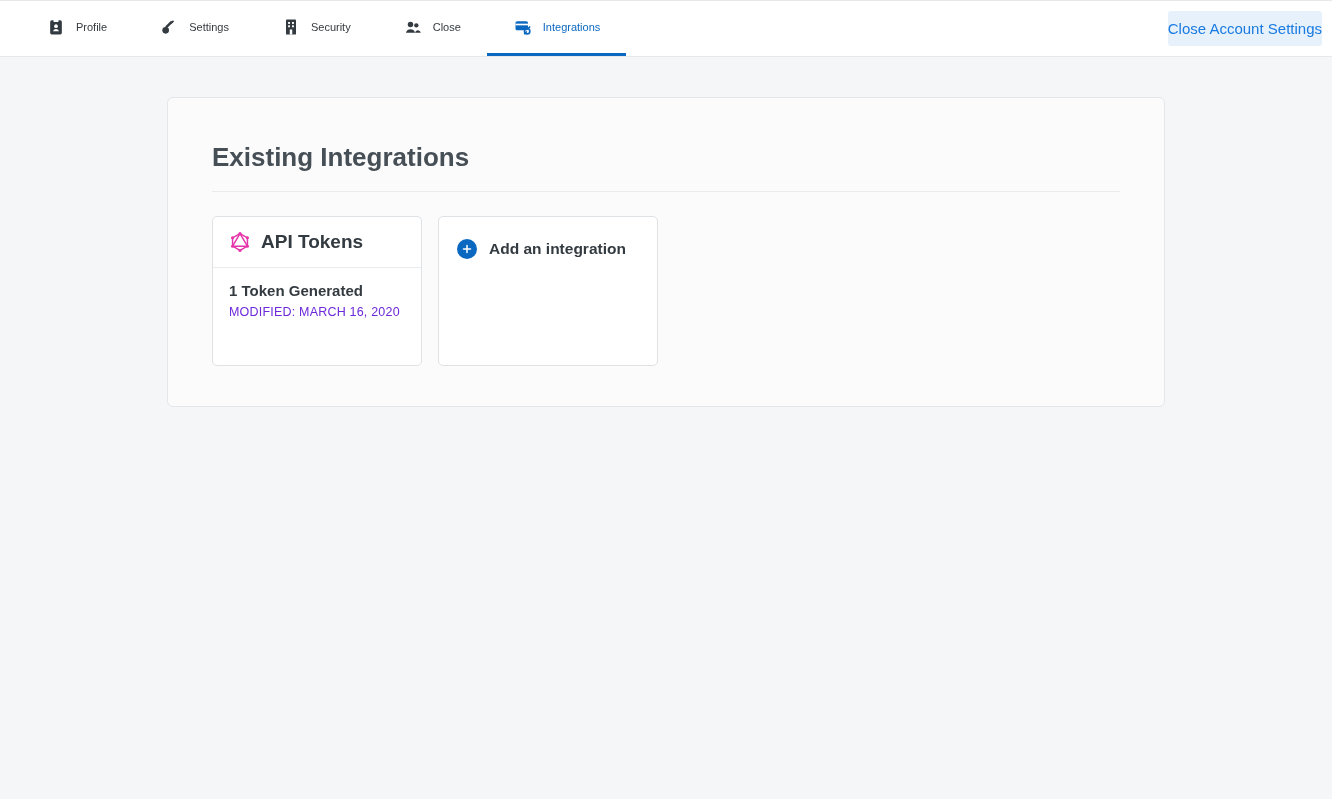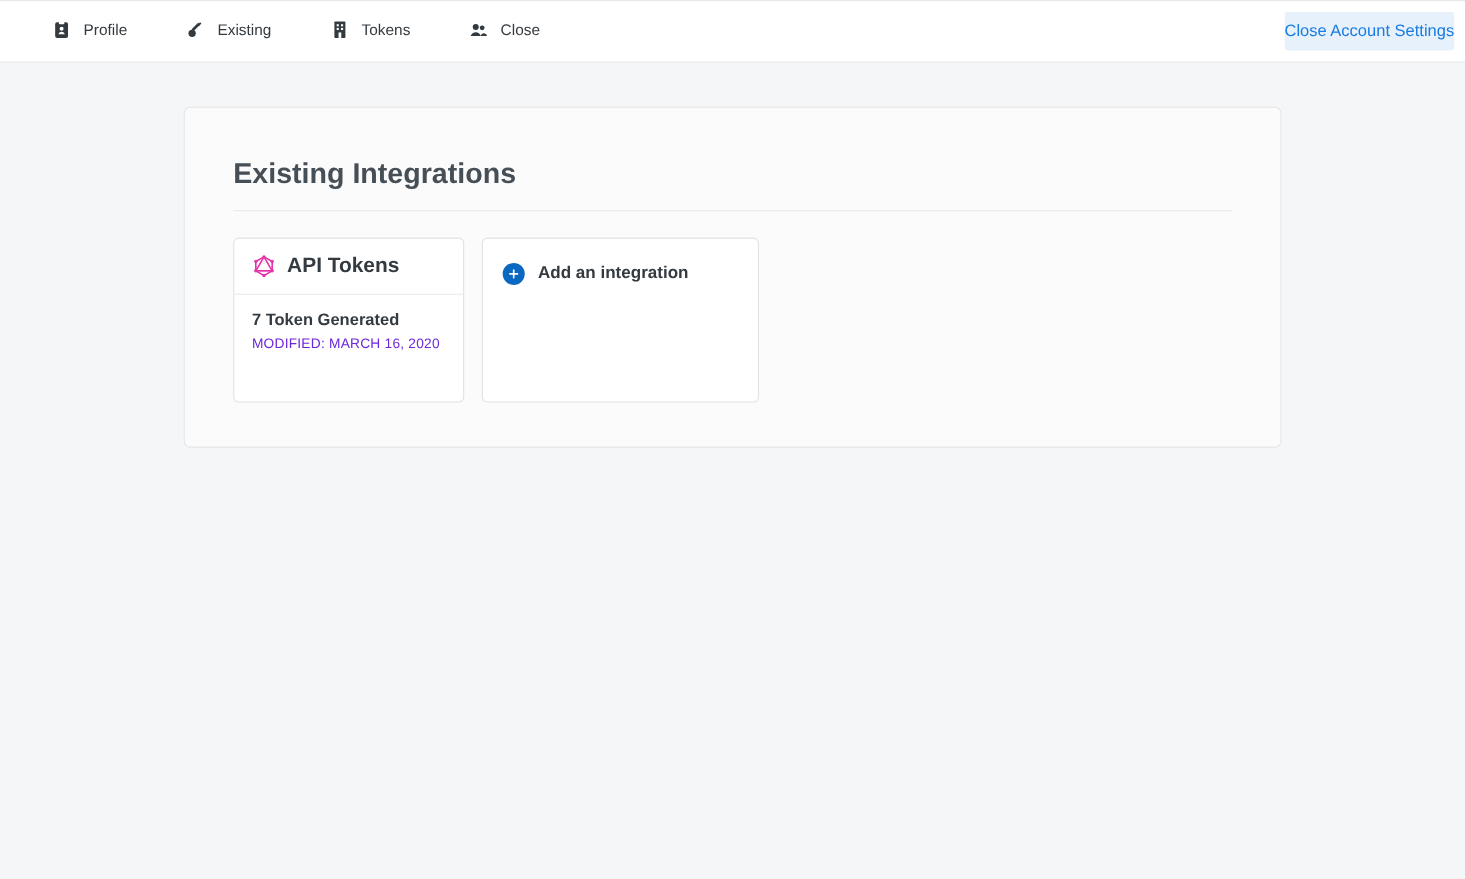--- a/index.html
+++ b/index.html
@@ -21,21 +21,21 @@
     border-bottom: 1px solid #e6e8ea;
     height: 57px;
     padding-left: 20px;
     padding-right: 10px;
   }
   .tabs { display: flex; align-items: stretch; }
   .tab {
     display: flex;
     align-items: center;
     padding: 0 26px;
-    font-size: 14px;
+    font-size: 11px;
     color: #333a40;
     cursor: pointer;
     border-bottom: 3px solid transparent;
     user-select: none;
   }
   .tab .ticon { width: 20px; height: 20px; margin-right: 10px; color: #333a40; display:flex; align-items:center; justify-content:center;}
   .tab.active { color: #0b68c1; border-bottom-color: #0b68c1; }
   .tab.active .ticon { color: #0b68c1; }
   .tabbar-spacer { flex:1; }
   .close-btn {
@@ -87,21 +87,21 @@
     gap: 10px;
     border-bottom: 1px solid #e9ebec;
   }
   .card-head .cicon { width: 22px; height: 22px; display:flex; }
   .card-title { font-size: 19px; font-weight: 700; color: #333a40; }
   .card-body { padding: 14px 16px 12px; flex:1; }
   .card-line1 { font-size: 15px; font-weight: 700; color: #333a40; margin-bottom: 6px; }
   .card-line2 { font-size: 12.5px; color: #6d28d9; letter-spacing: .2px; }
 
   .add-card {
-    width: 252px;
+    width: 220px;
     height: 150px;
     border: 1px solid #dfe2e5;
     border-radius: 5px;
     background: #ffffff;
     cursor: pointer;
     display: flex;
     align-items: flex-start;
     padding: 22px 18px 0;
     gap: 12px;
   }
@@ -135,51 +135,62 @@
     </div>
 
     <div class="tab">
       <span class="ticon">
         <svg viewBox="0 0 24 24" fill="currentColor">
             <circle cx="8" cy="16" r="4"></circle>
             <rect x="10.5" y="4" width="3" height="10" transform="rotate(45 12 9)"></rect>
             <rect x="15" y="4" width="2" height="4" transform="rotate(45 16 6)"></rect>
           </svg>
       </span>
-      <span>Existing</span>
+      <span>Settings</span>
     </div>
 
     <div class="tab">
       <span class="ticon">
         <svg viewBox="0 0 24 24" fill="currentColor">
             <rect x="6" y="3" width="12" height="18" rx="1"></rect>
             <rect x="8.5" y="6" width="2.3" height="2.3" fill="#fff"></rect>
             <rect x="13.2" y="6" width="2.3" height="2.3" fill="#fff"></rect>
             <rect x="8.5" y="10" width="2.3" height="2.3" fill="#fff"></rect>
             <rect x="13.2" y="10" width="2.3" height="2.3" fill="#fff"></rect>
             <rect x="10.5" y="15" width="3" height="6" fill="#fff"></rect>
           </svg>
       </span>
-      <span>Tokens</span>
+      <span>Security</span>
     </div>
 
     <div class="tab">
       <span class="ticon">
         <svg viewBox="0 0 24 24" fill="currentColor">
             <circle cx="9" cy="9" r="3.3"></circle>
             <circle cx="16" cy="10" r="2.6"></circle>
             <path d="M3.5 19c.7-3 3-4.3 5.5-4.3s4.8 1.3 5.5 4.3"></path>
             <path d="M14.5 19c.3-2.2 1.9-3.2 3.3-3.2 1.6 0 3 1 3.5 3.2"></path>
           </svg>
       </span>
       <span>Close</span>
     </div>
 
 
 
+    <div class="tab active">
+      <span class="ticon">
+        <svg viewBox="0 0 24 24" fill="currentColor">
+            <rect x="3" y="5" width="15" height="11" rx="2"></rect>
+            <rect x="3" y="8" width="15" height="2" fill="#fff"></rect>
+            <circle cx="17" cy="17" r="3.2" fill="none" stroke="currentColor" stroke-width="2"></circle>
+            <path d="M14 20l2-2M18 14l2-2" stroke="currentColor" stroke-width="2" stroke-linecap="round"></path>
+          </svg>
+      </span>
+      <span>Integrations</span>
+    </div>
 
   </div>
   <div class="tabbar-spacer"></div>
   <button class="close-btn">Close Account Settings</button>
 </div>
 
 <div class="panel">
   <h1>Existing Integrations</h1>
 
   <div class="cards">
@@ -198,21 +209,21 @@
                 <circle cx="20.1" cy="16.6" r="1.7"></circle>
                 <circle cx="12" cy="21.2" r="1.7"></circle>
                 <circle cx="3.9" cy="16.6" r="1.7"></circle>
                 <circle cx="3.9" cy="7.4" r="1.7"></circle>
               </g>
             </svg>
         </span>
         <span class="card-title">API Tokens</span>
       </div>
       <div class="card-body">
-        <div class="card-line1">7 Token Generated</div>
+        <div class="card-line1">1 Token Generated</div>
         <div class="card-line2">MODIFIED: MARCH 16, 2020</div>
       </div>
     </div>
 
     <div class="add-card">
       <span class="plus-badge">
         <svg viewBox="0 0 24 24" fill="none" stroke="#fff" stroke-width="3" stroke-linecap="round">
             <path d="M12 5v14M5 12h14"></path>
           </svg>
       </span>

